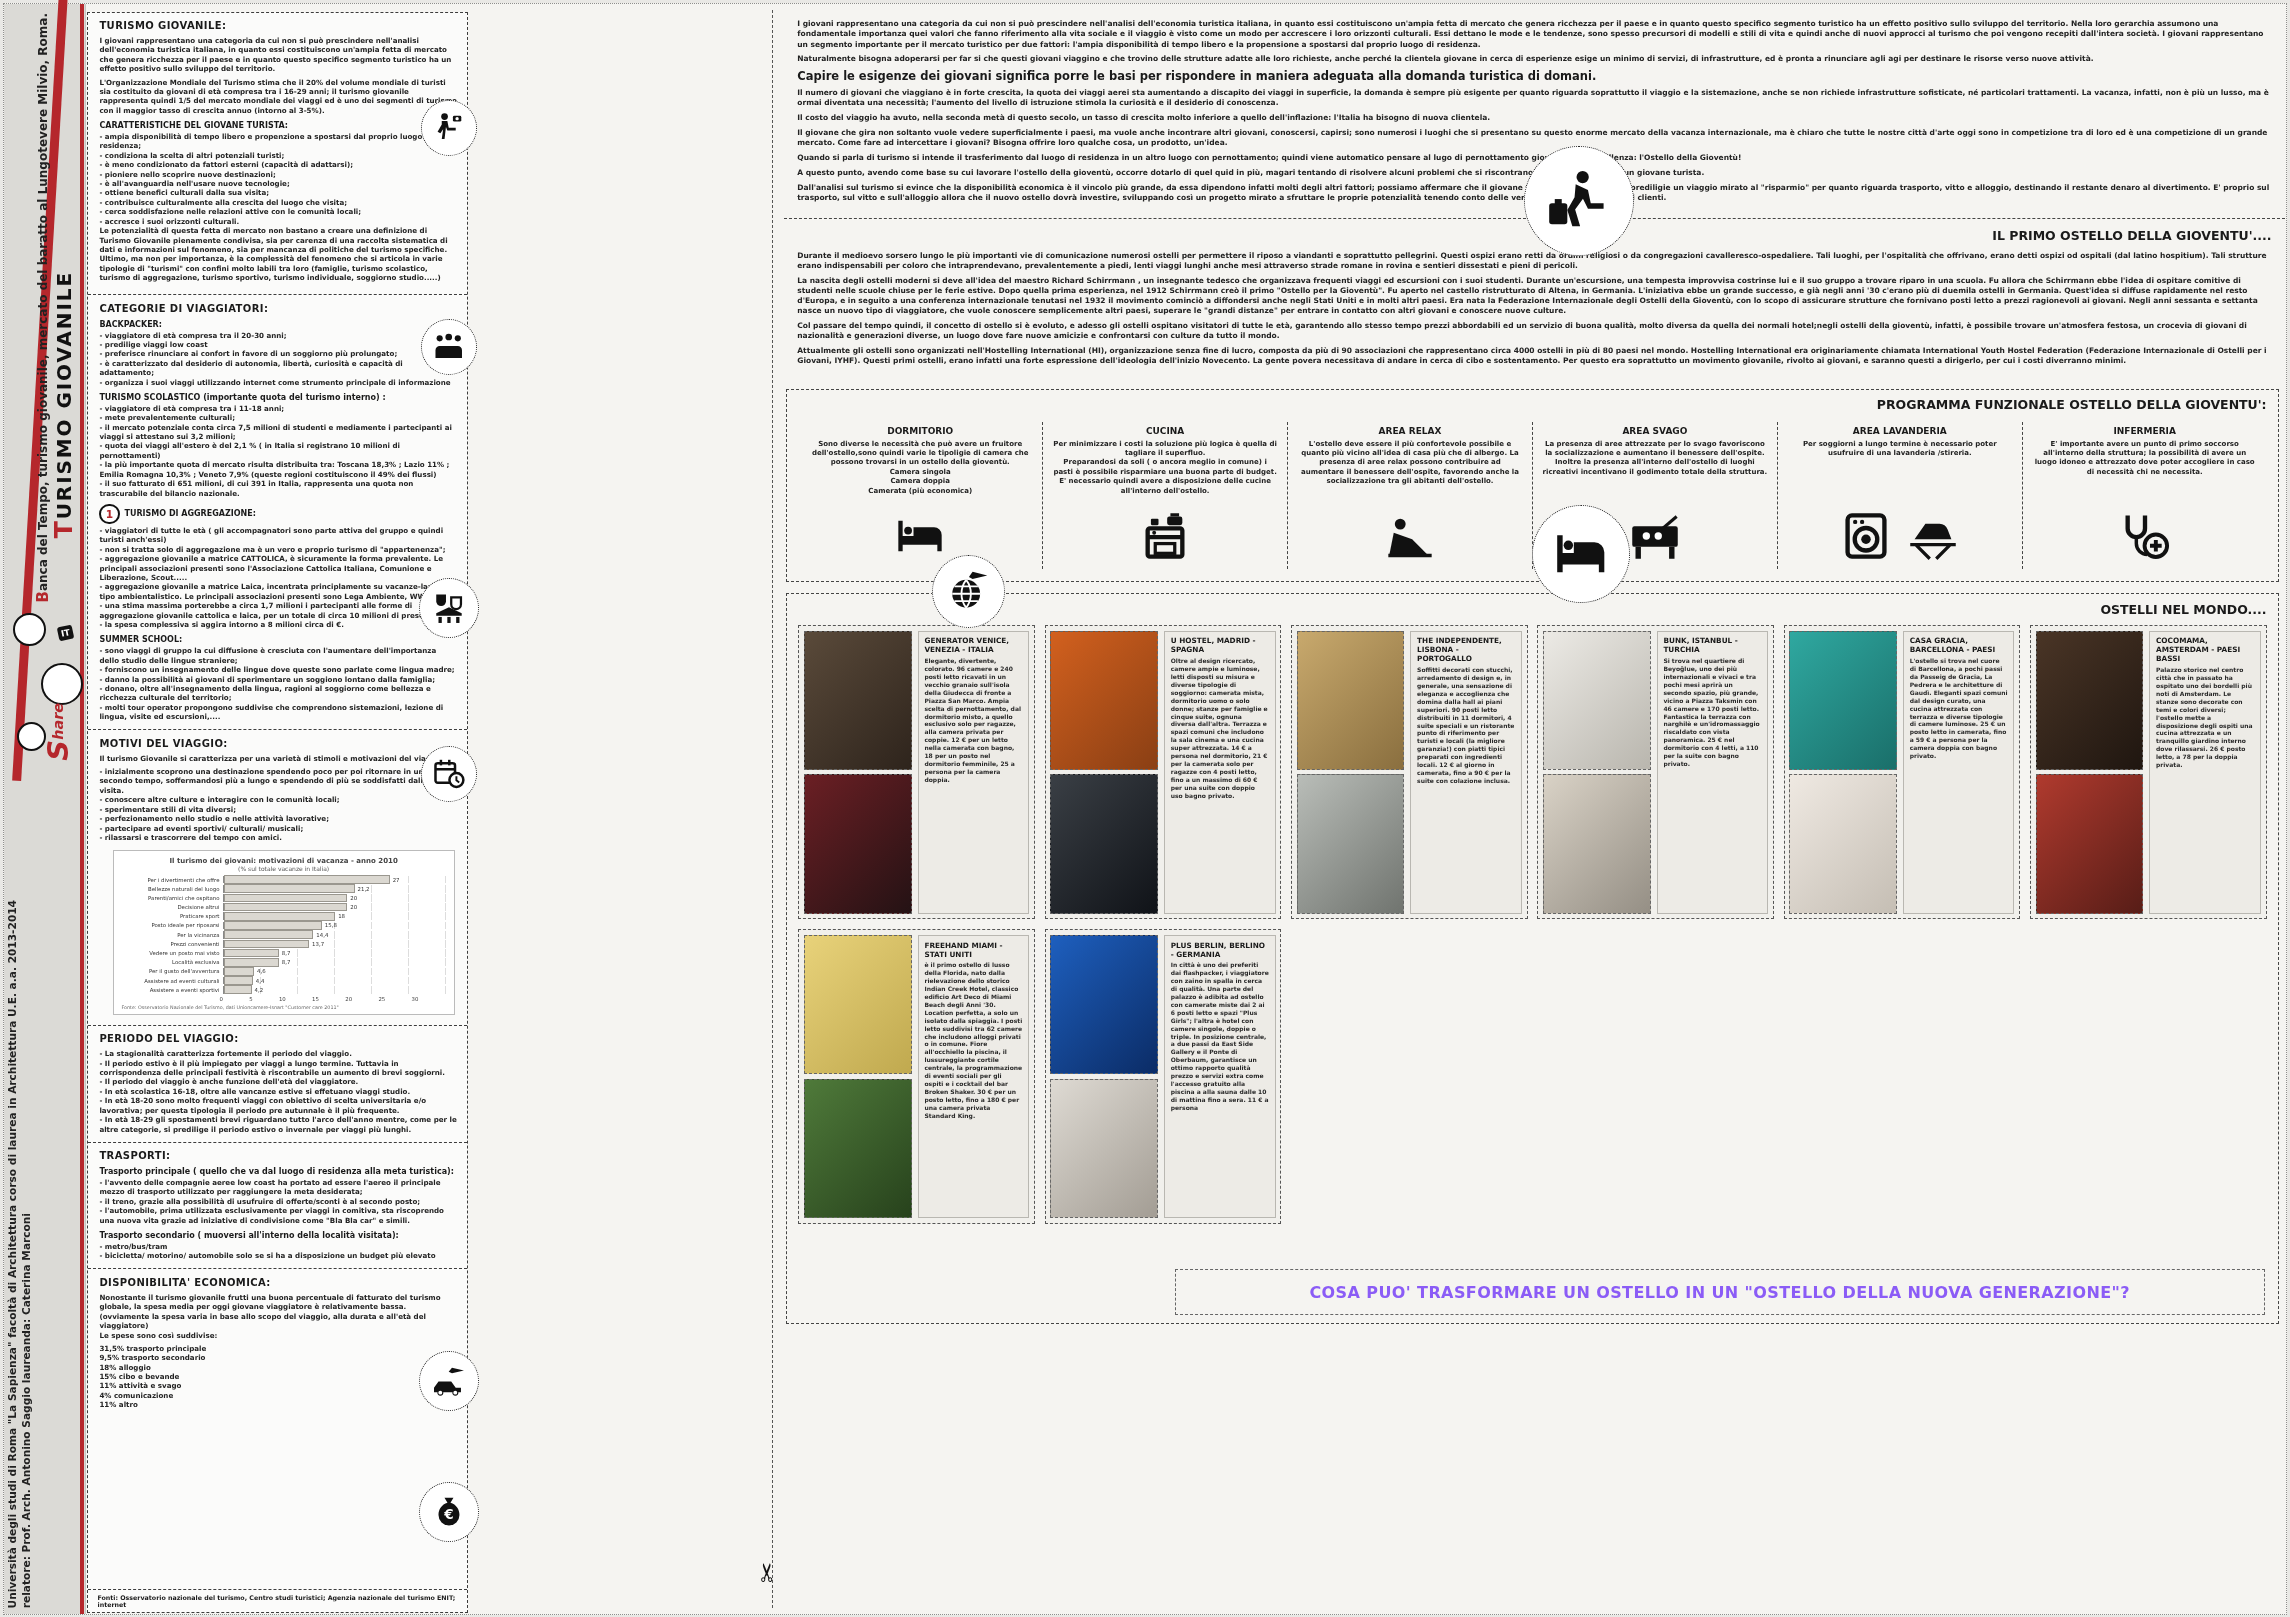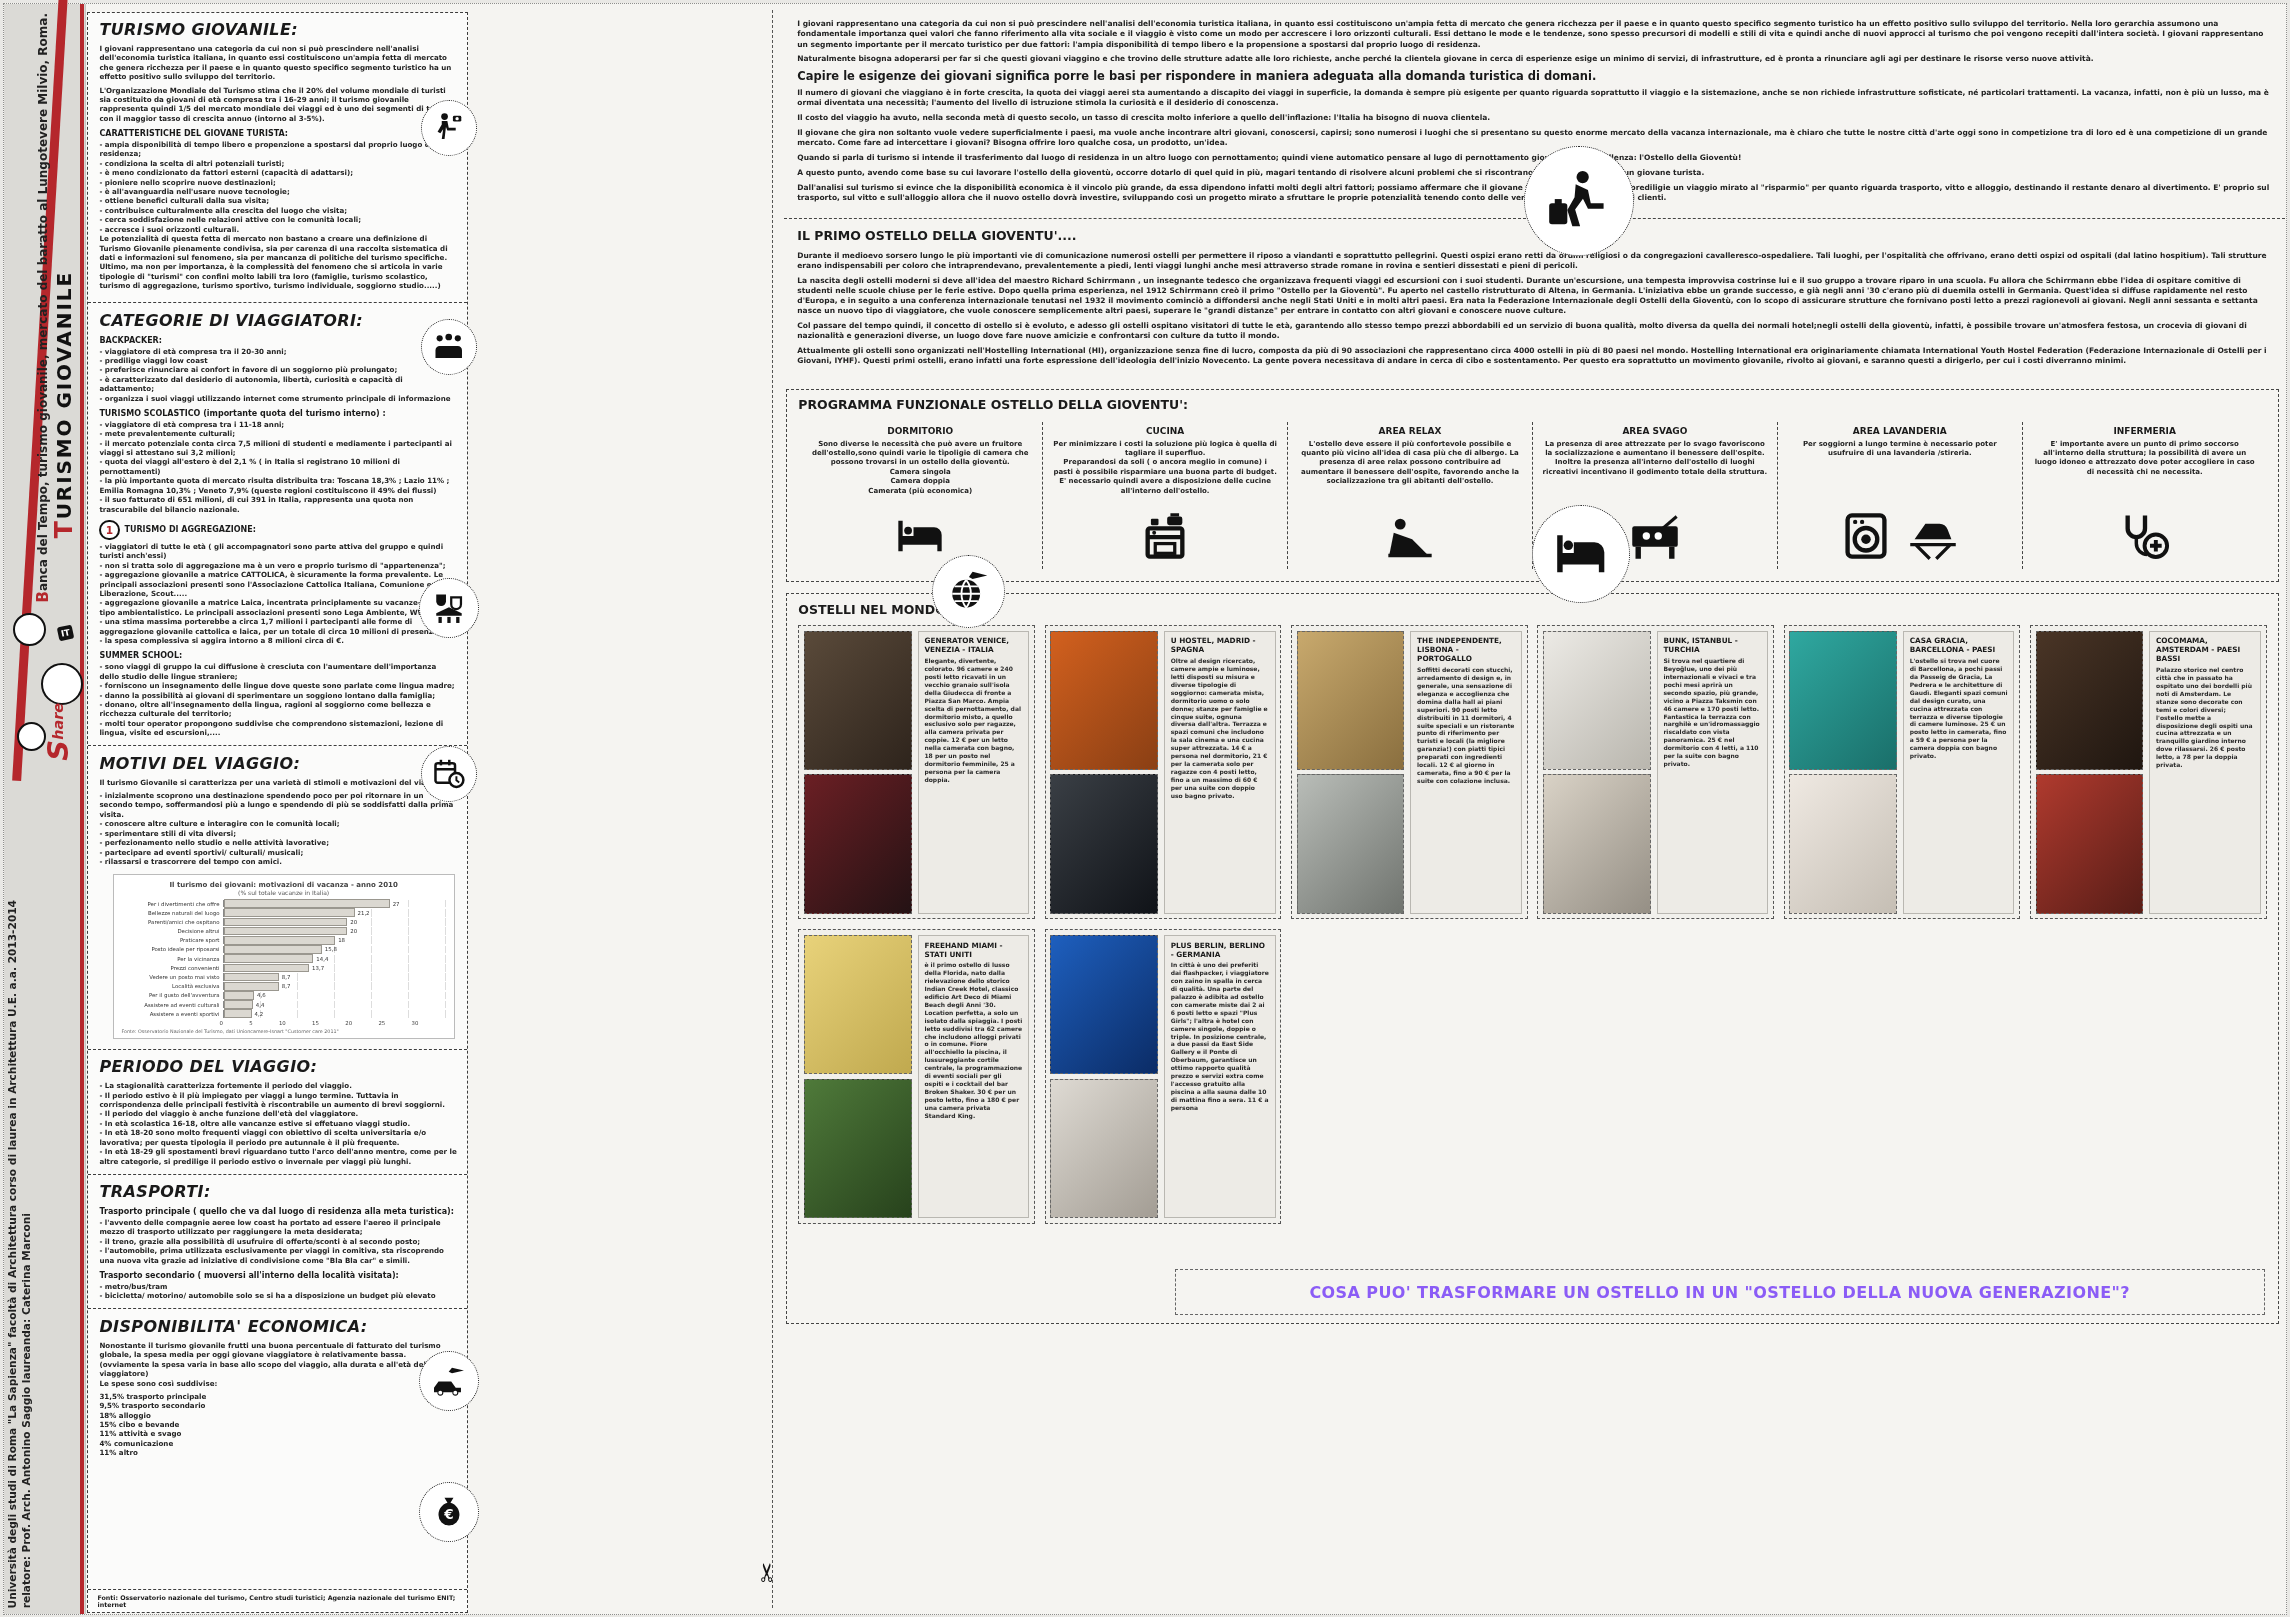--- a/index.html
+++ b/index.html
@@ -20,21 +20,21 @@
   .w1{left:5.8px;top:5.8px;width:29px;height:29px;}
   .w2{left:33px;top:56px;width:38px;height:38px;}
   .w3{left:9.6px;top:115px;width:25px;height:25px;}
   .logo-share{position:absolute;left:33px;top:96px;writing-mode:vertical-rl;transform:rotate(180deg);color:#b5272c;font-weight:bold;font-style:italic;font-size:14.4px;}
   .logo-share .s-big{font-size:29px;}
   .logo-it{position:absolute;left:50px;top:19px;background:#111;color:#fff;font-size:8.6px;font-weight:bold;padding:1.9px 2.9px;border-radius:2.9px;transform:rotate(-12deg);}
   
   .lpanel{position:absolute;left:83px;top:7.7px;width:379px;height:1599px;background:#fbfbfa;border:1.9px dashed #3c3c3c;display:flex;flex-direction:column;overflow:hidden;}
   .lsec{padding:5.8px 8.6px 7.7px 11.5px;border-bottom:1.9px dashed #3c3c3c;}
   .lsec:last-of-type{border-bottom:none;}
-  .lsec-title{font-size:16px;font-weight:bold;letter-spacing:0.4px;margin:1.9px 0 4.8px;font-style:italic;}
+  .lsec-title{font-size:10px;font-weight:bold;letter-spacing:0.4px;margin:1.9px 0 4.8px;}
   .lp{font-size:7.1px;line-height:1.33;font-weight:bold;color:#232323;margin-bottom:3.8px;white-space:pre-line;}
   .lh{font-size:8px;font-weight:bold;margin:5.8px 0 1.9px;display:flex;align-items:center;}
   .lli{font-size:7.1px;line-height:1.33;font-weight:bold;color:#232323;}
   .badge{display:inline-flex;width:16.3px;height:16.3px;border:2.4px solid #111;border-radius:50%;color:#b5272c;font-weight:bold;font-size:10.6px;align-items:center;justify-content:center;margin-right:4.8px;background:#fff;flex:0 0 auto;}
   .lfooter{font-size:6.3px;font-weight:bold;padding:3.8px 9.6px;border-top:1.9px dashed #3c3c3c;margin-top:auto;}
   
   .chart{margin:7.7px 3.8px 1.9px 13.4px;border:1px solid #bbb;background:#fff;padding:5.8px 7.7px 3.8px;}
   .ctitle{font-size:7px;font-weight:bold;text-align:center;color:#444;}
   .csub{font-size:6px;text-align:center;color:#555;margin-bottom:3.8px;}
   .crow{display:flex;align-items:center;margin:1.5px 0;}
@@ -50,21 +50,21 @@
   
   .cut{position:absolute;left:768px;top:5.8px;bottom:5.8px;border-left:1.9px dashed #555;}
   .scissors{position:absolute;left:753px;top:1554px;font-size:25px;color:#111;transform:rotate(-90deg);}
   
   .rpanel{position:absolute;left:780px;top:7.7px;width:1501px;height:1599px;overflow:hidden;}
   .rintro{border-bottom:1.9px dashed #444;padding:7.7px 13.4px 9.6px;}
   .rintro-title{font-size:14.4px;font-weight:bold;margin-bottom:9.6px;}
   .rp{font-size:7.5px;line-height:1.35;font-weight:bold;color:#222;margin-bottom:4.8px;}
   .rbold{font-size:11.5px;font-weight:bold;margin:4.8px 0;}
   .rprimo{padding:9.6px 13.4px 7.7px;border-bottom:0;}
-  .rsec-title{font-size:12.5px;font-weight:bold;margin-bottom:7.7px;}
+  .rsec-title{font-size:12.5px;font-weight:bold;margin-bottom:7.7px;text-align:right;}
   .prog{border:1.9px dashed #444;margin:9.6px 5.8px 0 1.9px;padding:7.7px 11.5px 11.5px;position:relative;}
   .pcols{display:flex;margin-top:9.6px;}
   .pcol{flex:1;padding:3.8px 9.6px;border-right:1.9px dashed #444;text-align:center;display:flex;flex-direction:column;}
   .pcol:last-child{border-right:none;}
   .pcol-title{font-size:9px;font-weight:bold;margin-bottom:3.8px;}
   .pcol-text{font-size:7px;line-height:1.35;font-weight:bold;color:#222;white-space:pre-line;text-align:center;}
   .pcol-icons{margin-top:auto;padding-top:13.4px;display:flex;justify-content:center;gap:15.4px;align-items:flex-end;}
   .pcol-icons svg{height:52px;width:auto;}
   .ostelli{border:1.9px dashed #444;margin:11.5px 5.8px 0 1.9px;padding:7.7px 11.5px;height:713px;position:relative;}
   .hgrid{display:grid;grid-template-columns:repeat(6,1fr);gap:9.6px;margin-top:5.8px;}

